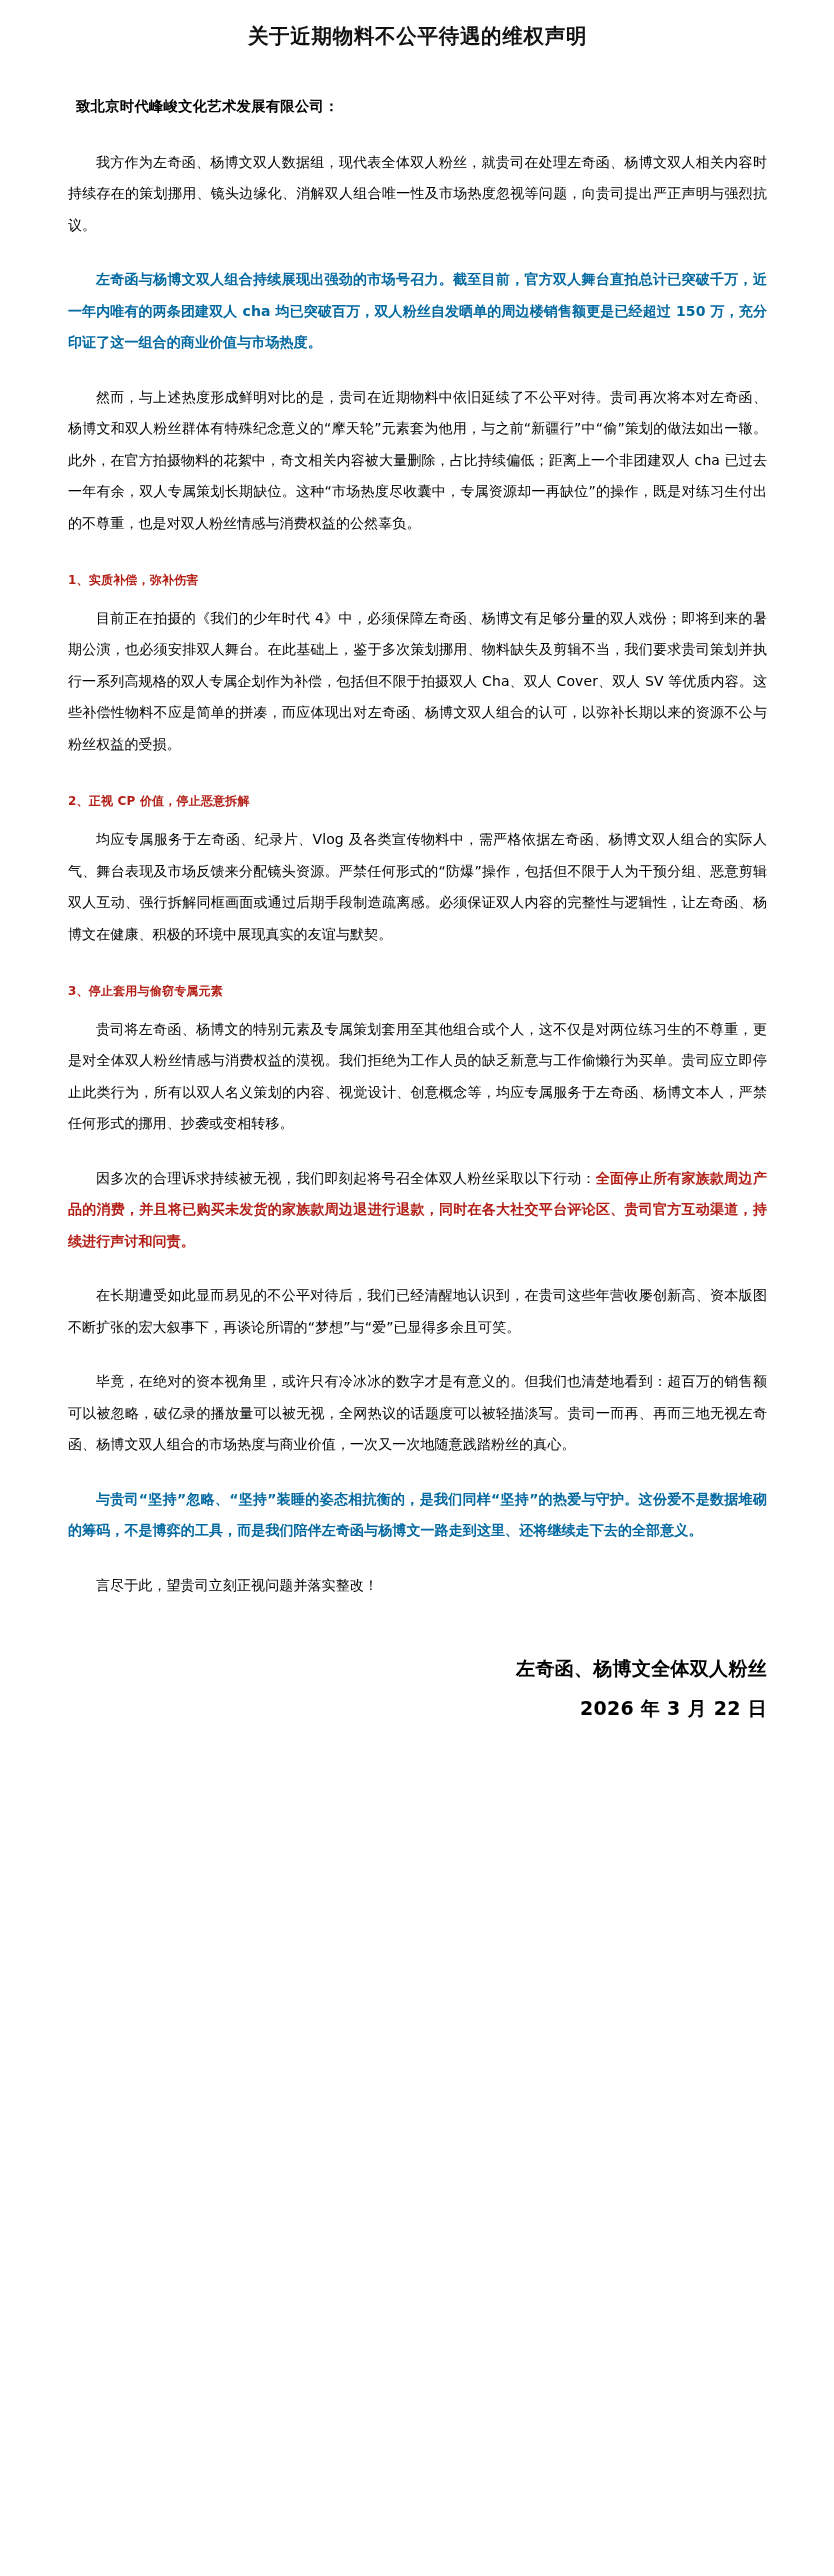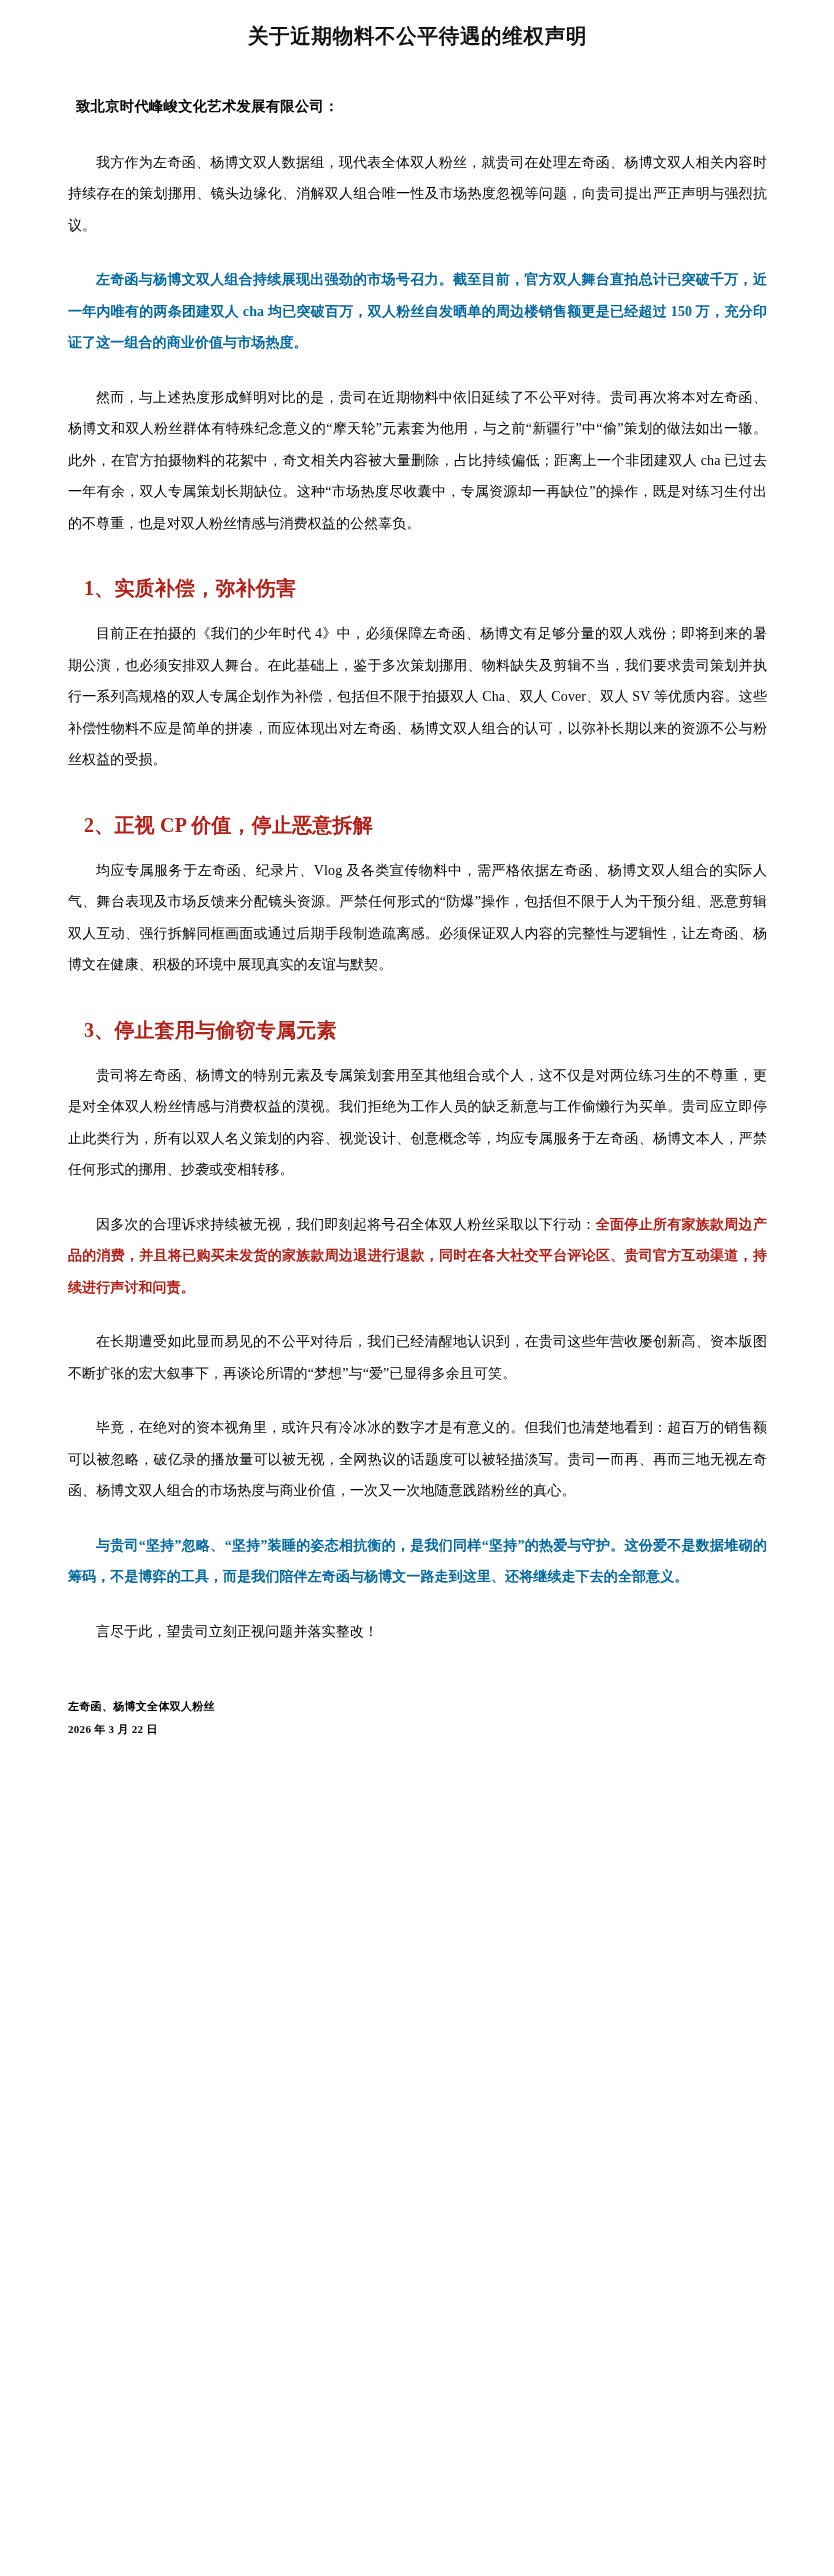--- a/index.html
+++ b/index.html
@@ -13,21 +13,20 @@
     color: #000000;
     -webkit-font-smoothing: antialiased;
   }
   .page {
     width: 835px;
     min-height: 2576px;
     box-sizing: border-box;
     padding: 18px 68px 27px 68px;
     background: #ffffff;
     position: relative;
-    font-family: Liberation Serif, serif;
   }
   .doc-title {
     text-align: center;
     font-size: 20.5px;
     font-weight: bold;
     letter-spacing: 0.7px;
     line-height: 1.45;
     margin: 4.1px 0 42px 0;
     color: #111111;
   }
@@ -45,35 +44,35 @@
     text-justify: inter-ideograph;
     margin: 0 0 23px 0;
     text-indent: 2em;
     letter-spacing: 0.1px;
   }
   p.red-para {
     color: #0369a1;
     font-weight: bold;
   }
   .demand-heading {
-    font-size: 20px;
+    font-size: 12px;
     font-weight: bold;
     color: #b31f17;
     line-height: 1.9;
-    margin: 30px 0 11px 16px;
+    margin: 30px 0 11px 0;
     letter-spacing: 0.2px;
   }
   .inline-red {
     color: #b31f17;
     font-weight: bold;
   }
   .signature {
     margin-top: 48px;
-    text-align: left;
-    font-size: 11px;
+    text-align: right;
+    font-size: 19px;
     font-weight: bold;
     line-height: 2.1;
     letter-spacing: 0.3px;
   }
   .sig-line { display: block; }
 </style>
 </head>
 <body>
 
 <div class="page">

